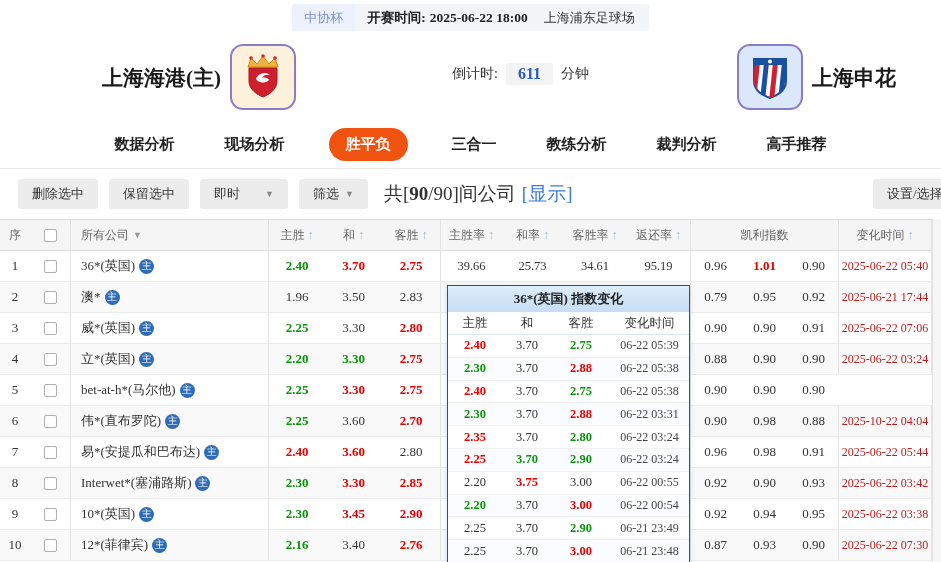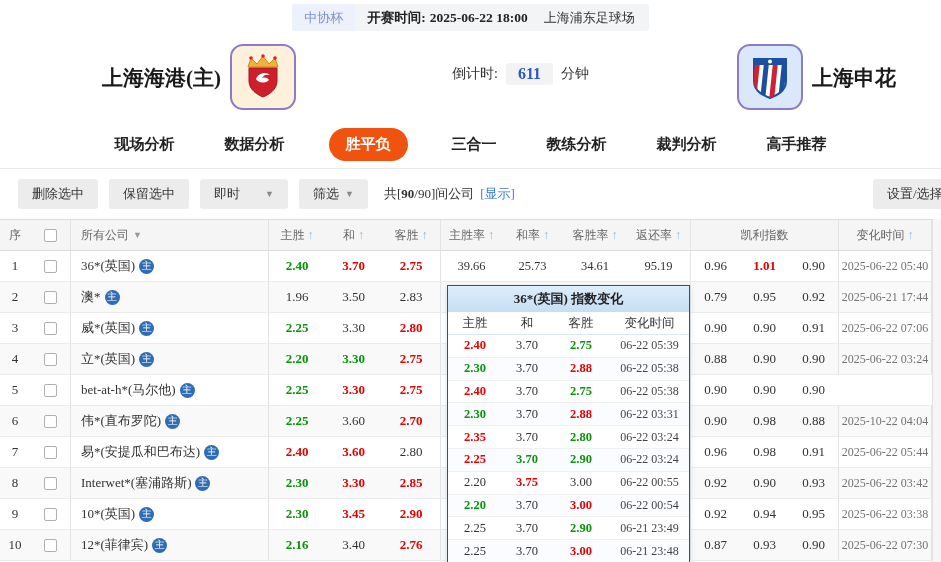--- a/index.html
+++ b/index.html
@@ -39,21 +39,21 @@
 
   
   .toolbar { position:absolute; left:0; top:169px; width:941px; height:50px;
              display:flex; align-items:center; }
   .btn { background:#ececec; border-radius:3px; height:30px; display:flex; align-items:center;
          font-size:13px; color:#333; padding:0 14px; margin-left:11px; cursor:pointer; white-space:nowrap; }
   .btn:first-child { margin-left:18px; }
   .dd { justify-content:space-between; }
   .dd-instant { width:88px; }
   .caret { font-size:9px; color:#888; margin-left:6px; }
-  .count { font-size:13px; color:#333; margin-left:16px; white-space:nowrap; }
+  .count { font-size:19px; color:#333; margin-left:16px; white-space:nowrap; }
   .count b { font-weight:bold; }
   .showlink { color:#3a7bd5; margin-left:6px; cursor:pointer; }
   .settings { position:absolute; left:862px; width:110px; }
 
   
   .tablewrap { position:absolute; left:0; top:219px; width:932px; }
   .thead,.trow { display:grid;
     grid-template-columns:30px 40px 198px 57px 57px 58px 62px 61px 64px 63px 50px 49px 49px 94px;
     align-items:center; }
   .thead { height:32px; background:#f5f5f5; border-top:1px solid #dcdcdc; border-bottom:1px solid #dcdcdc;
@@ -70,21 +70,21 @@
   .td.seq { color:#333; }
   .checkbox { width:13px; height:13px; border:1px solid #b0b0b0; border-radius:2px; background:#fff;
               display:inline-block; cursor:pointer; }
   .cname { color:#333; }
   .hbadge { width:15px; height:15px; border-radius:50%; background:#2e6cb5; color:#fff; font-size:10px;
             display:inline-flex; align-items:center; justify-content:center; margin-left:4px; flex:0 0 auto; }
   .c-r { color:#e60000; font-weight:bold; }
   .c-g { color:#099409; font-weight:bold; }
   .c-b { color:#333; font-weight:normal; }
   .td.rate { font-size:12.5px; color:#333; }
-  .td.time { font-size:12px; color:#737373; }
+  .td.time { font-size:12px; color:#b91c1c; }
 
   
   .vscroll { position:absolute; right:0; top:219px; height:343px; width:9px;
              background:#f6f6f6; border-left:1px solid #e2e2e2; }
 
   
   .popup { position:absolute; left:447px; top:285px; width:243px; height:278px; background:#fff;
            border:1px solid #b91c1c; z-index:5; box-shadow:0 2px 6px rgba(60,100,150,.18); }
   .ptitle { height:26px; background:linear-gradient(#ddeefb,#c6ddf4); display:flex; align-items:center;
             justify-content:center; font-size:13px; font-weight:bold; color:#222; }
@@ -142,22 +142,22 @@
           <rect x="37" y="12" width="5" height="34" fill="#1b4fa0" transform="skewX(-6)"></rect>
           <rect x="8" y="5" width="32" height="7" fill="#1b4fa0"></rect>
           <circle cx="24" cy="8.5" r="2" fill="#fff"></circle>
         </g>
       </svg>
     </div>
     <div class="team-name away-name">上海申花</div>
   </div>
 
   <div class="tabbar">
+      <div class="tab">数据分析</div>
       <div class="tab">现场分析</div>
-      <div class="tab">数据分析</div>
       <div class="tab active">胜平负</div>
       <div class="tab">三合一</div>
       <div class="tab">教练分析</div>
       <div class="tab">裁判分析</div>
       <div class="tab">高手推荐</div>
     </div>
 
   <div class="toolbar">
     <div class="btn">删除选中</div>
     <div class="btn">保留选中</div>

